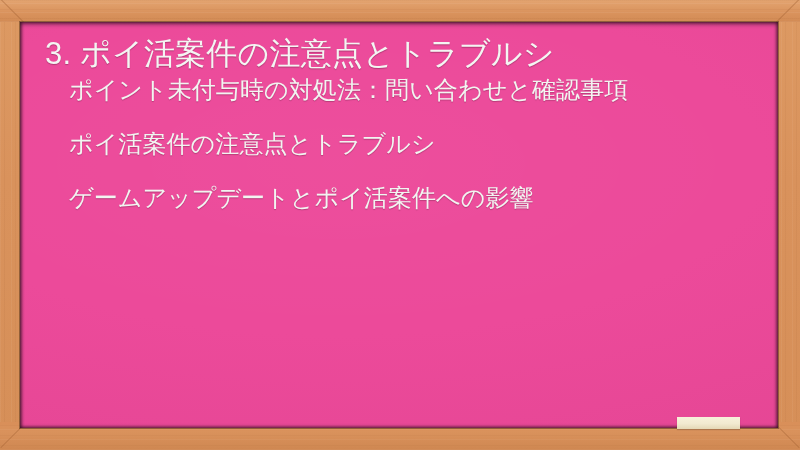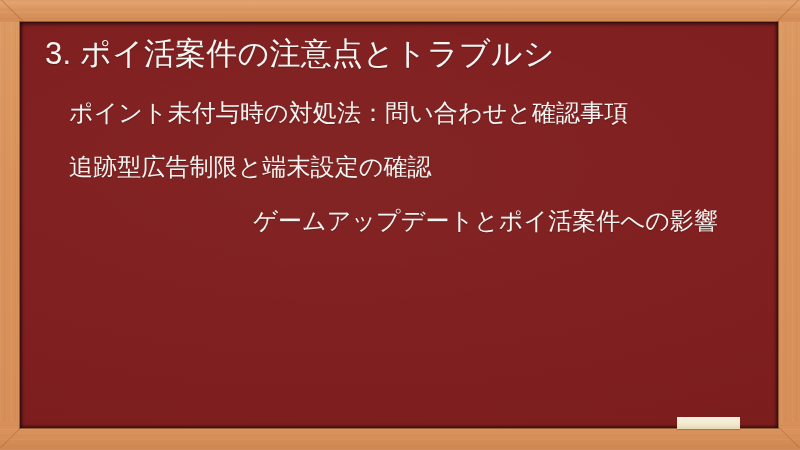--- a/index.html
+++ b/index.html
@@ -88,21 +88,21 @@
   .miter.br { right: 0; bottom: 0; }
   .miter.br::after { transform: rotate(45deg); }
 
   
   .board {
     position: absolute;
     left: 20px;
     top: 22px;
     width: 758px;
     height: 406px;
-    background: #7f1d1d;
+    background: #ec4899;
     box-shadow:
       inset 0 2px 4px rgba(0,0,0,0.55),
       inset 2px 0 3px rgba(0,0,0,0.35),
       inset -2px 0 3px rgba(0,0,0,0.30),
       inset 0 -2px 3px rgba(0,0,0,0.30),
       0 0 0 1px rgba(60,35,15,0.45);
   }
   .board-sheen {
     position: absolute;
     inset: 0;
@@ -127,34 +127,33 @@
     font-weight: 400;
     letter-spacing: 0.2px;
     padding-left: 13px;
     padding-right: 44px;
     padding-top: 4px;
     text-shadow: 0 1px 1px rgba(0,0,0,0.25);
   }
 
   .items {
     list-style: none;
-    margin-top: 23px;
     padding-left: 37px;
     padding-right: 34px;
   }
   .item {
     color: #f2f5f1;
     font-size: 24px;
     line-height: 34px;
     font-weight: 400;
     letter-spacing: 0.1px;
     margin-bottom: 20px;
     text-shadow: 0 1px 1px rgba(0,0,0,0.22);
   }
-  .item:last-child { margin-bottom: 0; text-align: right; }
+  .item:last-child { margin-bottom: 0; }
 
   
   .chalk {
     position: absolute;
     left: 677px;
     top: 417px;
     width: 63px;
     height: 12px;
     background: linear-gradient(180deg, #f7f1da 0%, #f2ead0 55%, #e4d8b6 100%);
     box-shadow: 0 1px 1px rgba(0,0,0,0.20);
@@ -176,21 +175,21 @@
 
   <div class="board">
     <div class="board-sheen"></div>
 
     <div class="content">
 
       <h1 class="title"><span>3. ポイ活案件の注意点とトラブルシ</span><br></h1>
 
       <ul class="items">
         <li class="item">ポイント未付与時の対処法：問い合わせと確認事項</li>
-        <li class="item">追跡型広告制限と端末設定の確認</li>
+        <li class="item">ポイ活案件の注意点とトラブルシ</li>
         <li class="item">ゲームアップデートとポイ活案件への影響</li>
       </ul>
 
     </div>
   </div>
 
   <div class="chalk"></div>
 
 </div>
 

